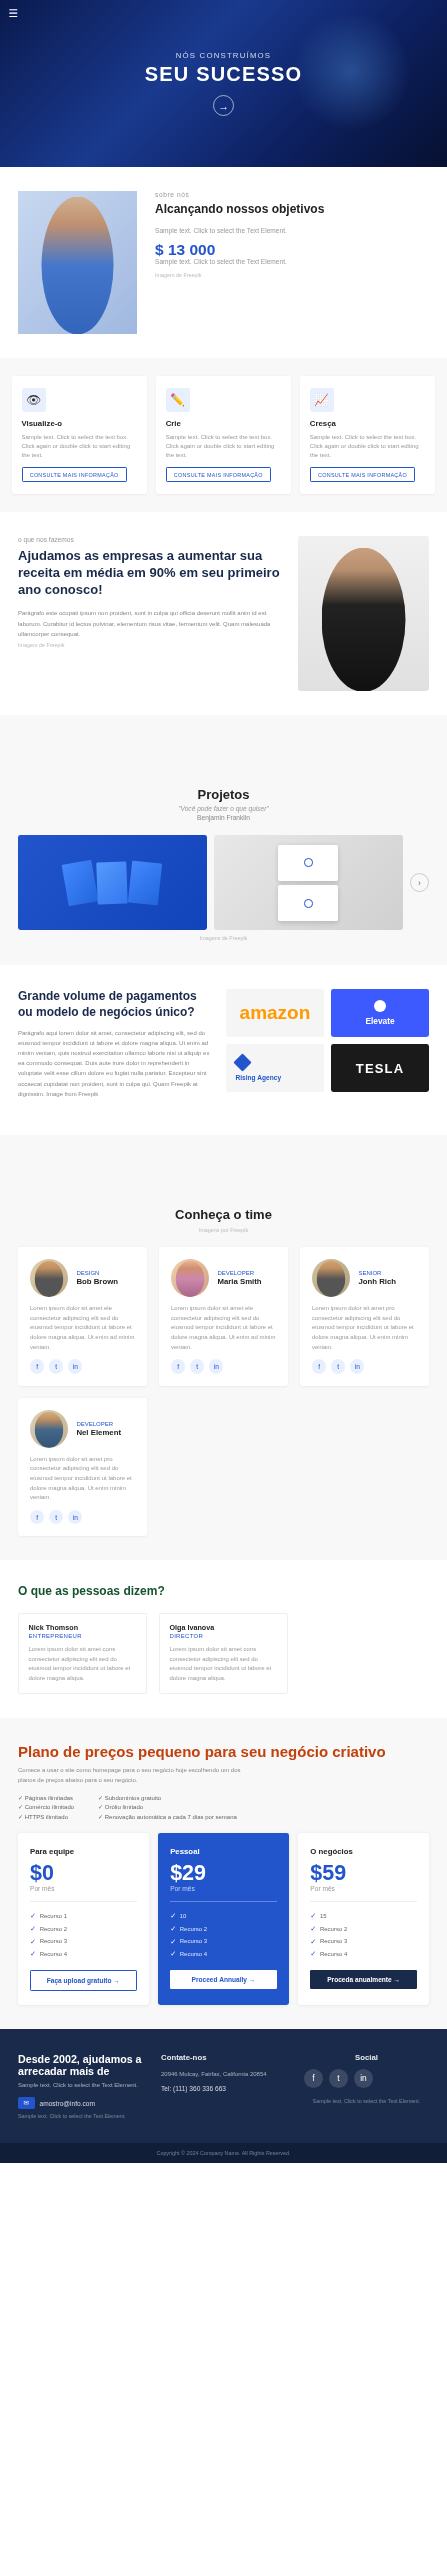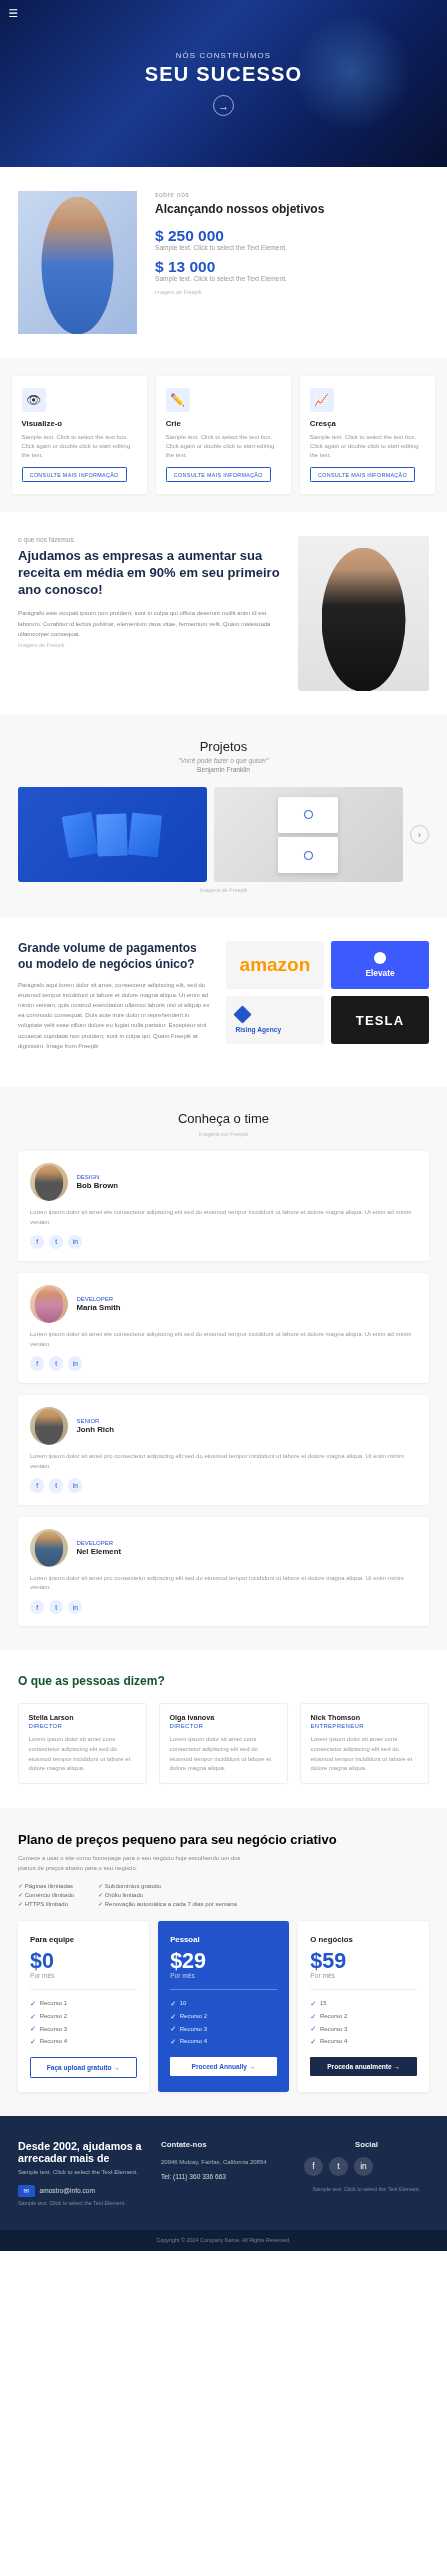--- a/index.html
+++ b/index.html
@@ -245,23 +245,24 @@
     }
 
     
     .projects-section {
       padding: 24px 18px;
       background: #f8f8f8;
     }
     .section-title-center {
       text-align: center;
       font-size: 13px;
-      font-weight: 400;
+      font-weight: 700;
       color: #222;
       margin-bottom: 2.4px;
+      margin-top: 48px;
     }
     .section-quote {
       text-align: center;
       font-size: 6.6px;
       color: #999;
       font-style: italic;
       margin-bottom: 2.4px;
     }
     .section-quote-author {
       text-align: center;
@@ -434,21 +435,21 @@
       margin-bottom: 4.8px;
     }
     .team-credit {
       text-align: center;
       font-size: 5.4px;
       color: #bbb;
       margin-bottom: 14.3px;
     }
     .team-grid {
       display: grid;
-      grid-template-columns: 1fr;
+      grid-template-columns: 1fr 1fr 1fr;
       gap: 12px;
     }
     .team-card {
       background: #fff;
       border-radius: 2.4px;
       padding: 12px;
       box-shadow: 0 0.6px 2.4px rgba(0,0,0,0.06);
     }
     .team-card-header {
       display: flex;
@@ -550,23 +551,23 @@
 
     
     .pricing-section {
       padding: 24px 18px;
       background: #f8f8f8;
     }
     .pricing-intro {
       margin-bottom: 12px;
     }
     .pricing-title {
-      font-size: 13px;
+      font-size: 15px;
       font-weight: 900;
-      color: #000000;
+      color: #c2410c;
       line-height: 1.3;
       margin-bottom: 4.8px;
     }
     .pricing-text {
       font-size: 6px;
       color: #888;
       line-height: 1.6;
       max-width: 239px;
     }
     .pricing-grid {
@@ -771,21 +772,20 @@
 </section>
 
 <section class="about-section">
   <div class="about-image">
     <div class="about-image-person"></div>
   </div>
   <div class="about-right">
     <div class="section-label">sobre nós</div>
     <div class="about-title">Alcançando nossos objetivos</div>
     <div class="stat-block">
-      <div class="stat-amount">$ 250 000</div>
       <div class="stat-label">Sample text. Click to select the Text Element.</div>
     </div>
     <div class="stat-block">
       <div class="stat-amount">$ 13 000</div>
       <div class="stat-label">Sample text. Click to select the Text Element.</div>
     </div>
     <div class="about-image-credit">Imagem de Freepik</div>
   </div>
 </section>
 
@@ -948,32 +948,27 @@
         <div class="social-icon-circle">in</div>
       </div>
     </div>
   </div>
 </section>
 
 <section class="testimonials-section">
   <div class="testimonials-title">O que as pessoas dizem?</div>
   <div class="testimonials-grid">
     <div class="testimonial-card">
-      <div class="testimonial-name">Stella Larson</div>
-      <div class="testimonial-role">DIRECTOR</div>
+      <div class="testimonial-name">Nick Thomson</div>
+      <div class="testimonial-role">ENTREPRENEUR</div>
       <div class="testimonial-text">Lorem ipsum dolor sit amet cons consectetur adipiscing elit sed do eiusmod tempor incididunt ut labore et dolore magna aliqua.</div>
     </div>
     <div class="testimonial-card">
       <div class="testimonial-name">Olga Ivanova</div>
       <div class="testimonial-role">DIRECTOR</div>
-      <div class="testimonial-text">Lorem ipsum dolor sit amet cons consectetur adipiscing elit sed do eiusmod tempor incididunt ut labore et dolore magna aliqua.</div>
-    </div>
-    <div class="testimonial-card">
-      <div class="testimonial-name">Nick Thomson</div>
-      <div class="testimonial-role">ENTREPRENEUR</div>
       <div class="testimonial-text">Lorem ipsum dolor sit amet cons consectetur adipiscing elit sed do eiusmod tempor incididunt ut labore et dolore magna aliqua.</div>
     </div>
   </div>
 </section>
 
 <section class="pricing-section">
   <div class="pricing-intro">
     <div class="pricing-title">Plano de preços pequeno para seu negócio criativo</div>
     <div class="pricing-text">Comece a usar o site como homepage para o seu negócio hoje escolhendo um dos planos de preços abaixo para o seu negócio.</div>
     <div style="display:flex;gap:24px;margin-top:7.2px;">

